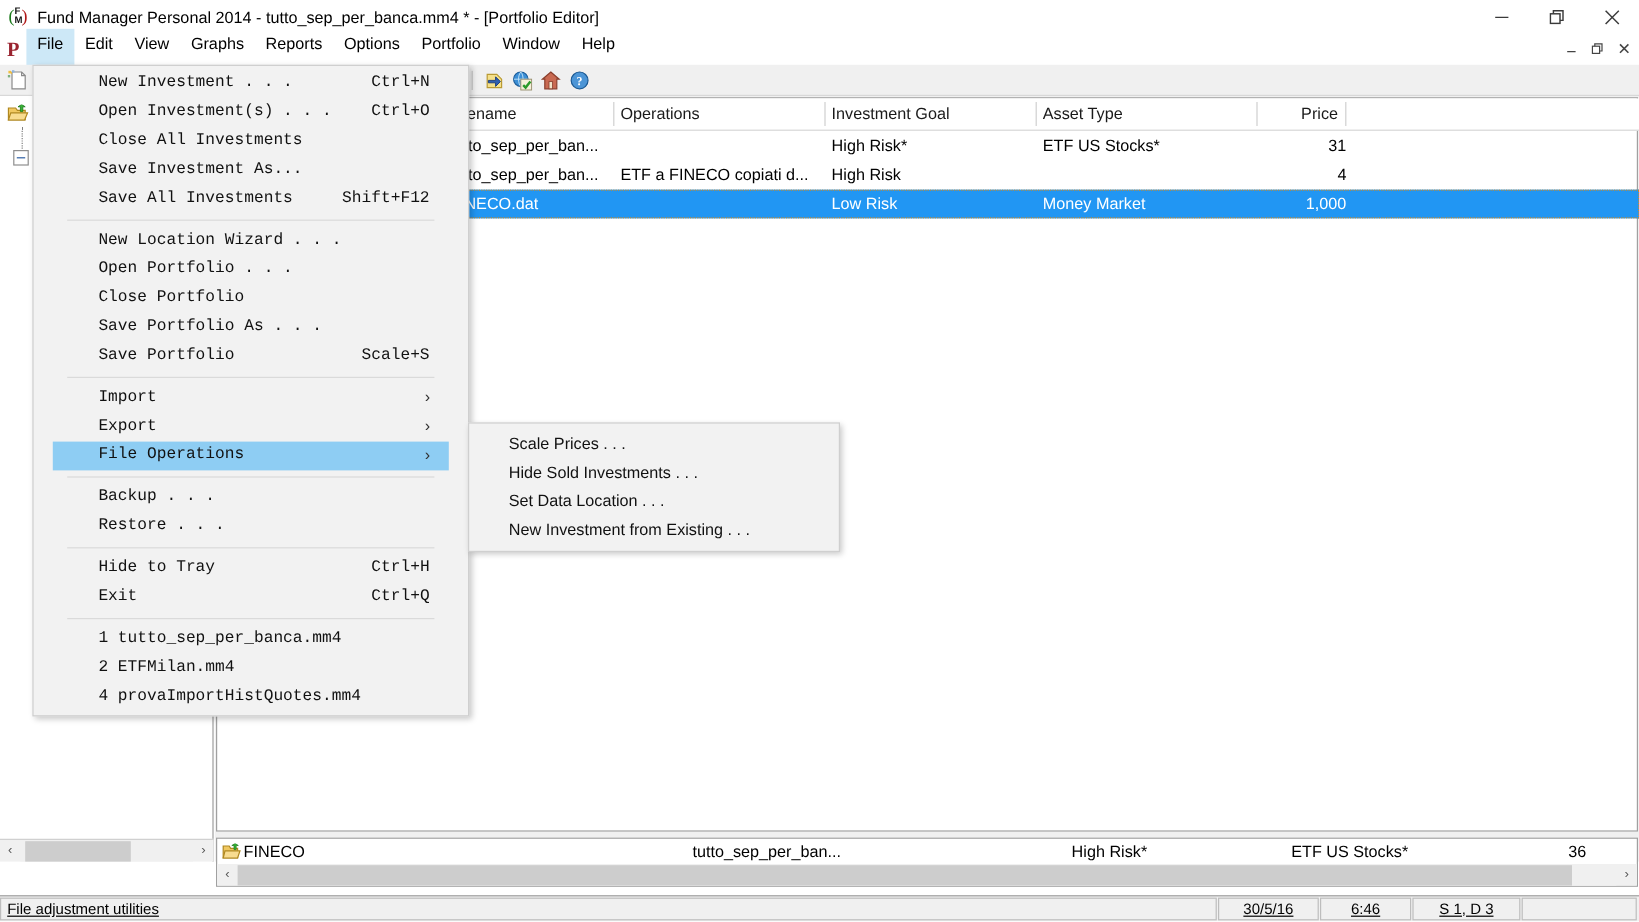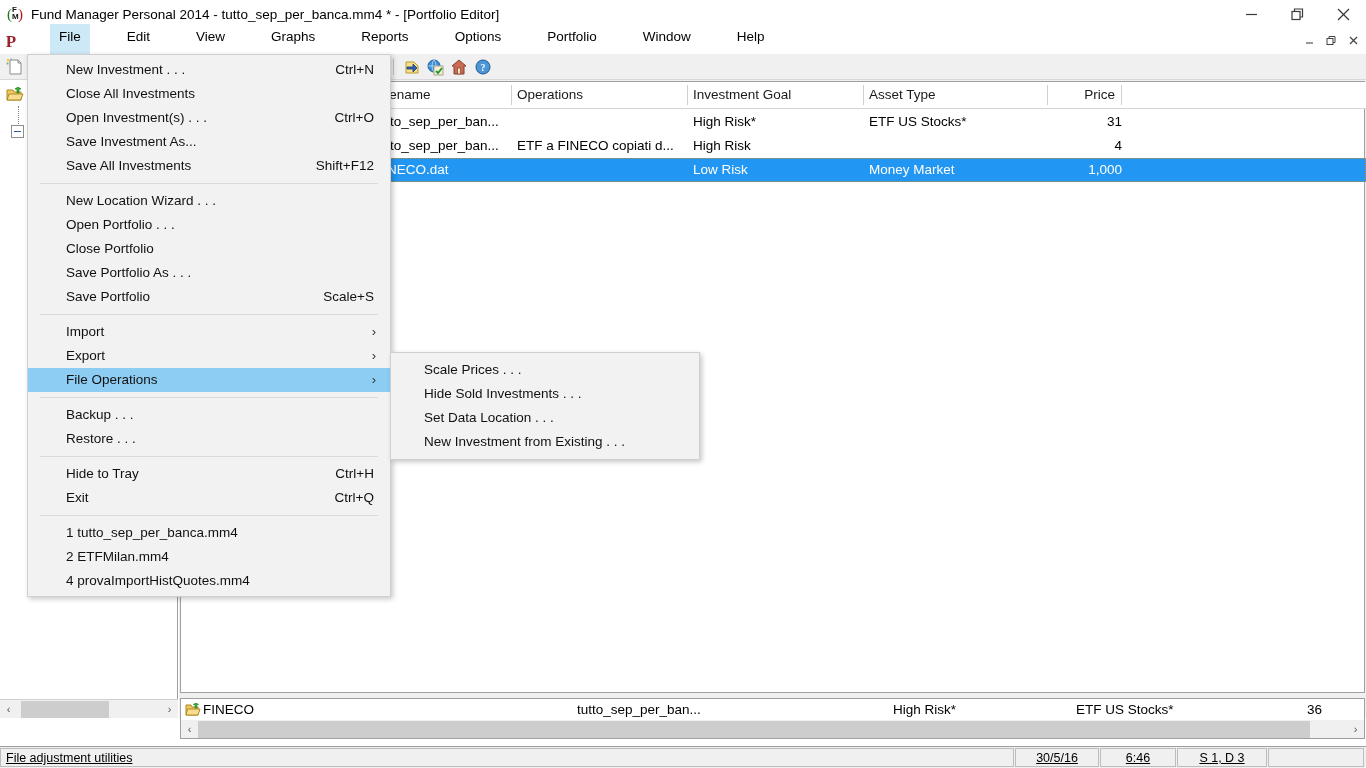--- a/index.html
+++ b/index.html
@@ -61,21 +61,21 @@
   .menubar {
     position: absolute; left: 0; top: 29px; width: 1366px; height: 25px;
     background: #ffffff; display: flex; align-items: center;
   }
   .menu-logo {
     width: 22px; text-align: center; font-family: "Liberation Serif", serif;
     font-size: 17px; font-weight: bold; color: #9a2430; line-height: 25px;
   }
   .menu-item {
     padding: 0 9px; height: 36px; line-height: 25px;
-    font-size: 13.5px; color: #000; white-space: nowrap; cursor: default; margin-left: 28px;
+    font-size: 13.5px; color: #000; white-space: nowrap; cursor: default;
   }
   .menu-item.active { background: #cde8f7; }
 
   .mdi-btns {
     position: absolute; right: 2px; top: 30px; display: flex;
   }
   .mdi-btn {
     width: 22px; height: 20px; display: flex; align-items: center; justify-content: center;
     color: #444; font-size: 11px;
   }
@@ -186,21 +186,21 @@
     font-size: 12.5px; color: #000; line-height: 18px; padding: 0 5px;
     background: #f0f0f0; white-space: nowrap; overflow: hidden;
   }
   .sb-panel.center { text-align: center; }
 
   
   .dropdown {
     position: absolute; left: 27px; top: 54px; width: 364px;
     background: #f2f2f2; border: 1px solid #cfcfcf;
     box-shadow: 2px 2px 5px rgba(0,0,0,0.22);
-    padding: 3px 0; z-index: 50;
+    padding: 3px 16px; z-index: 50; font-family: Liberation Mono, monospace;
   }
   .dd-item {
     position: relative; height: 24px; line-height: 24px;
     font-size: 13.5px; color: #111; padding-left: 38px; padding-right: 14px;
     white-space: nowrap; cursor: default;
   }
   .dd-item.hl { background: #8ecdf3; }
   .dd-accel {
     position: absolute; right: 16px; top: 0; height: 24px; line-height: 24px;
     font-size: 13.5px; color: #111;
@@ -454,25 +454,25 @@
     <div class="sb-panel" style="width:96px;"></div>
   </div>
 
   <div class="dropdown">
 
     <div class="dd-item">
       <span>New Investment . . .</span>
       <span class="dd-accel">Ctrl+N</span>
     </div>
     <div class="dd-item">
-      <span>Close All Investments</span>
-    </div>
-    <div class="dd-item">
       <span>Open Investment(s) . . .</span>
       <span class="dd-accel">Ctrl+O</span>
+    </div>
+    <div class="dd-item">
+      <span>Close All Investments</span>
     </div>
     <div class="dd-item">
       <span>Save Investment As...</span>
     </div>
     <div class="dd-item">
       <span>Save All Investments</span>
       <span class="dd-accel">Shift+F12</span>
     </div>
 
     <div class="dd-sep"></div>

